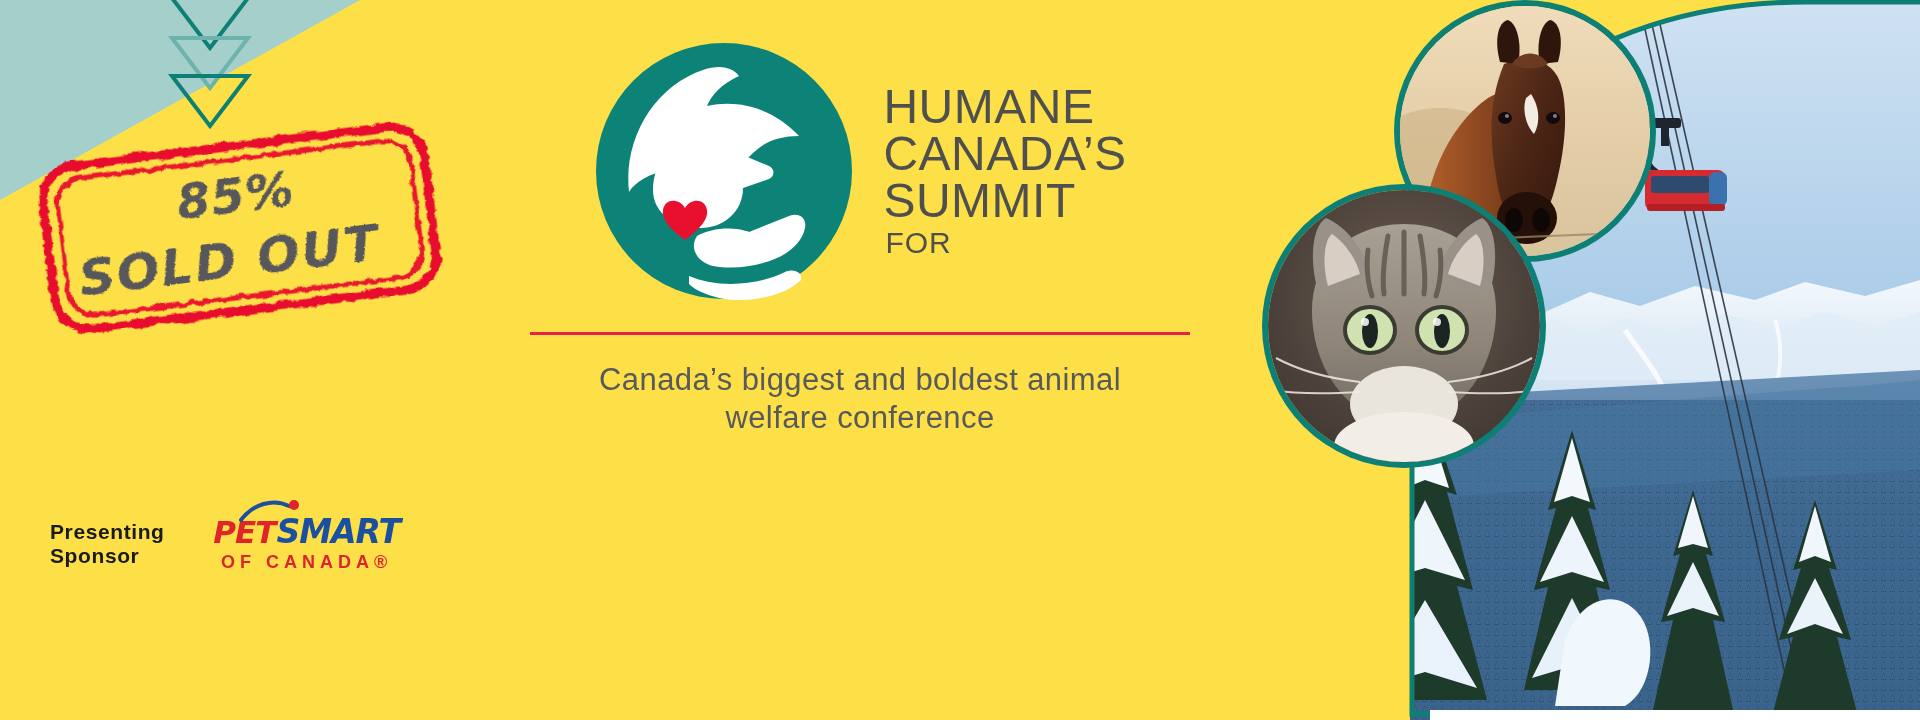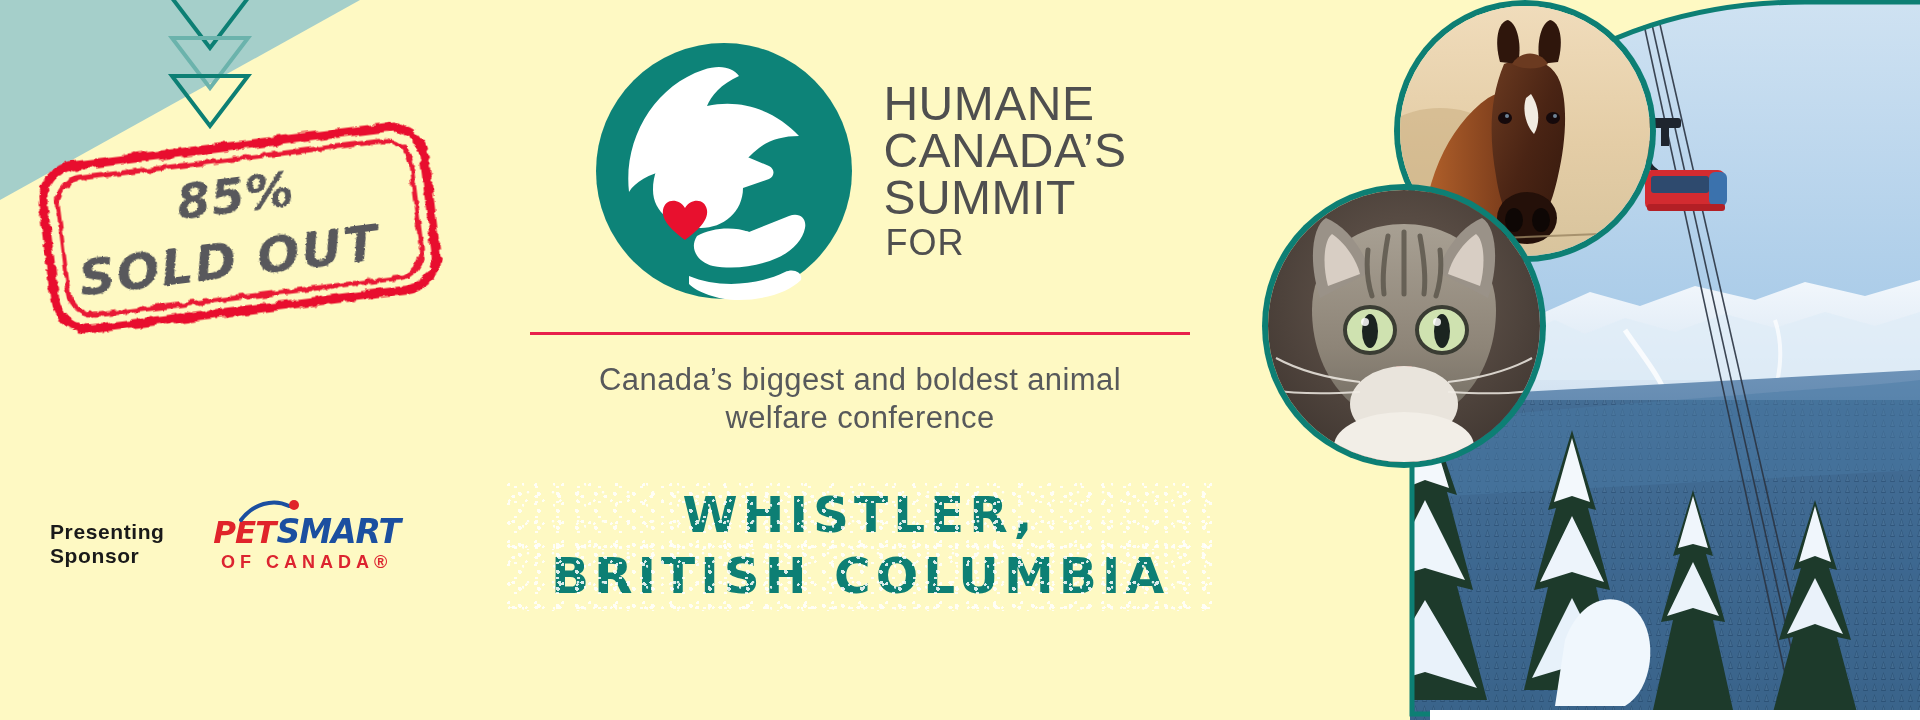--- a/index.html
+++ b/index.html
@@ -1,21 +1,21 @@
 <!DOCTYPE html>
 <html><head>
 <meta charset="utf-8">
 <title>Humane Canada's Summit for Animals</title>
 <style>
   html,body{margin:0;padding:0;background:#ffffff;}
   body{
     width:1920px;height:720px;overflow:hidden;position:relative;
     font-family:"Liberation Sans","DejaVu Sans",sans-serif;
   }
-  .banner{position:absolute;inset:0;background:#fef9c3;overflow:hidden;}
+  .banner{position:absolute;inset:0;background:#fde047;overflow:hidden;}
 
   
   .corner-wedge{
     position:absolute;left:0;top:0;width:360px;height:200px;
     background:#a5cfca;
     clip-path:polygon(0 0,360px 0,0 200px);
     z-index:1;
   }
 
   
@@ -34,21 +34,21 @@
     display:flex;flex-direction:column;align-items:center;
   }
   .logo-row{display:flex;align-items:center;gap:28px;height:262px;}
   .logo-mark{width:262px;height:262px;flex:none;}
   .logo-mark svg{display:block;}
   .logo-words{
     display:flex;flex-direction:column;align-items:flex-start;
     color:#4f4f4f;line-height:0.98;letter-spacing:0.5px;
   }
   .lw-1,.lw-2,.lw-3,.lw-5{font-size:48px;font-weight:400;}
-  .lw-4{font-size:36px;font-weight:400;letter-spacing:1px;padding-left:2px;margin-top:4px;margin-bottom:1px;}
+  .lw-4{font-size:30px;font-weight:400;letter-spacing:1px;padding-left:2px;margin-top:4px;margin-bottom:1px;}
   .lw-5{padding-left:1px;}
 
   .rule{
     width:660px;height:3px;background:#e8204b;margin-top:30px;
   }
   .tagline{
     margin-top:26px;width:680px;text-align:center;
     font-size:31px;line-height:1.22;color:#57595b;font-weight:500;letter-spacing:0.4px;
   }
   .place{
@@ -210,24 +210,20 @@
       </div>
     </div>
 
     <div class="rule"></div>
 
     <div class="tagline">
       <div>Canada’s biggest and boldest animal</div>
       <div>welfare conference</div>
     </div>
 
-    <div class="place">
-      <span class="line">WHISTLER,</span>
-      <span class="line">BRITISH COLUMBIA</span>
-    </div>
   </div>
 
   <div class="sponsor">
     <div class="sponsor-label">Presenting Sponsor</div>
     <div class="petsmart">
       <div class="ps-top">
         <svg class="ps-swoosh" viewBox="0 0 66 22">
           <path d="M2 20 C14 4 34 -2 50 6" fill="none" stroke="#1b4fa0" stroke-width="4" stroke-linecap="round"></path>
           <circle cx="55" cy="5" r="5" fill="#e0242b"></circle>
         </svg>

